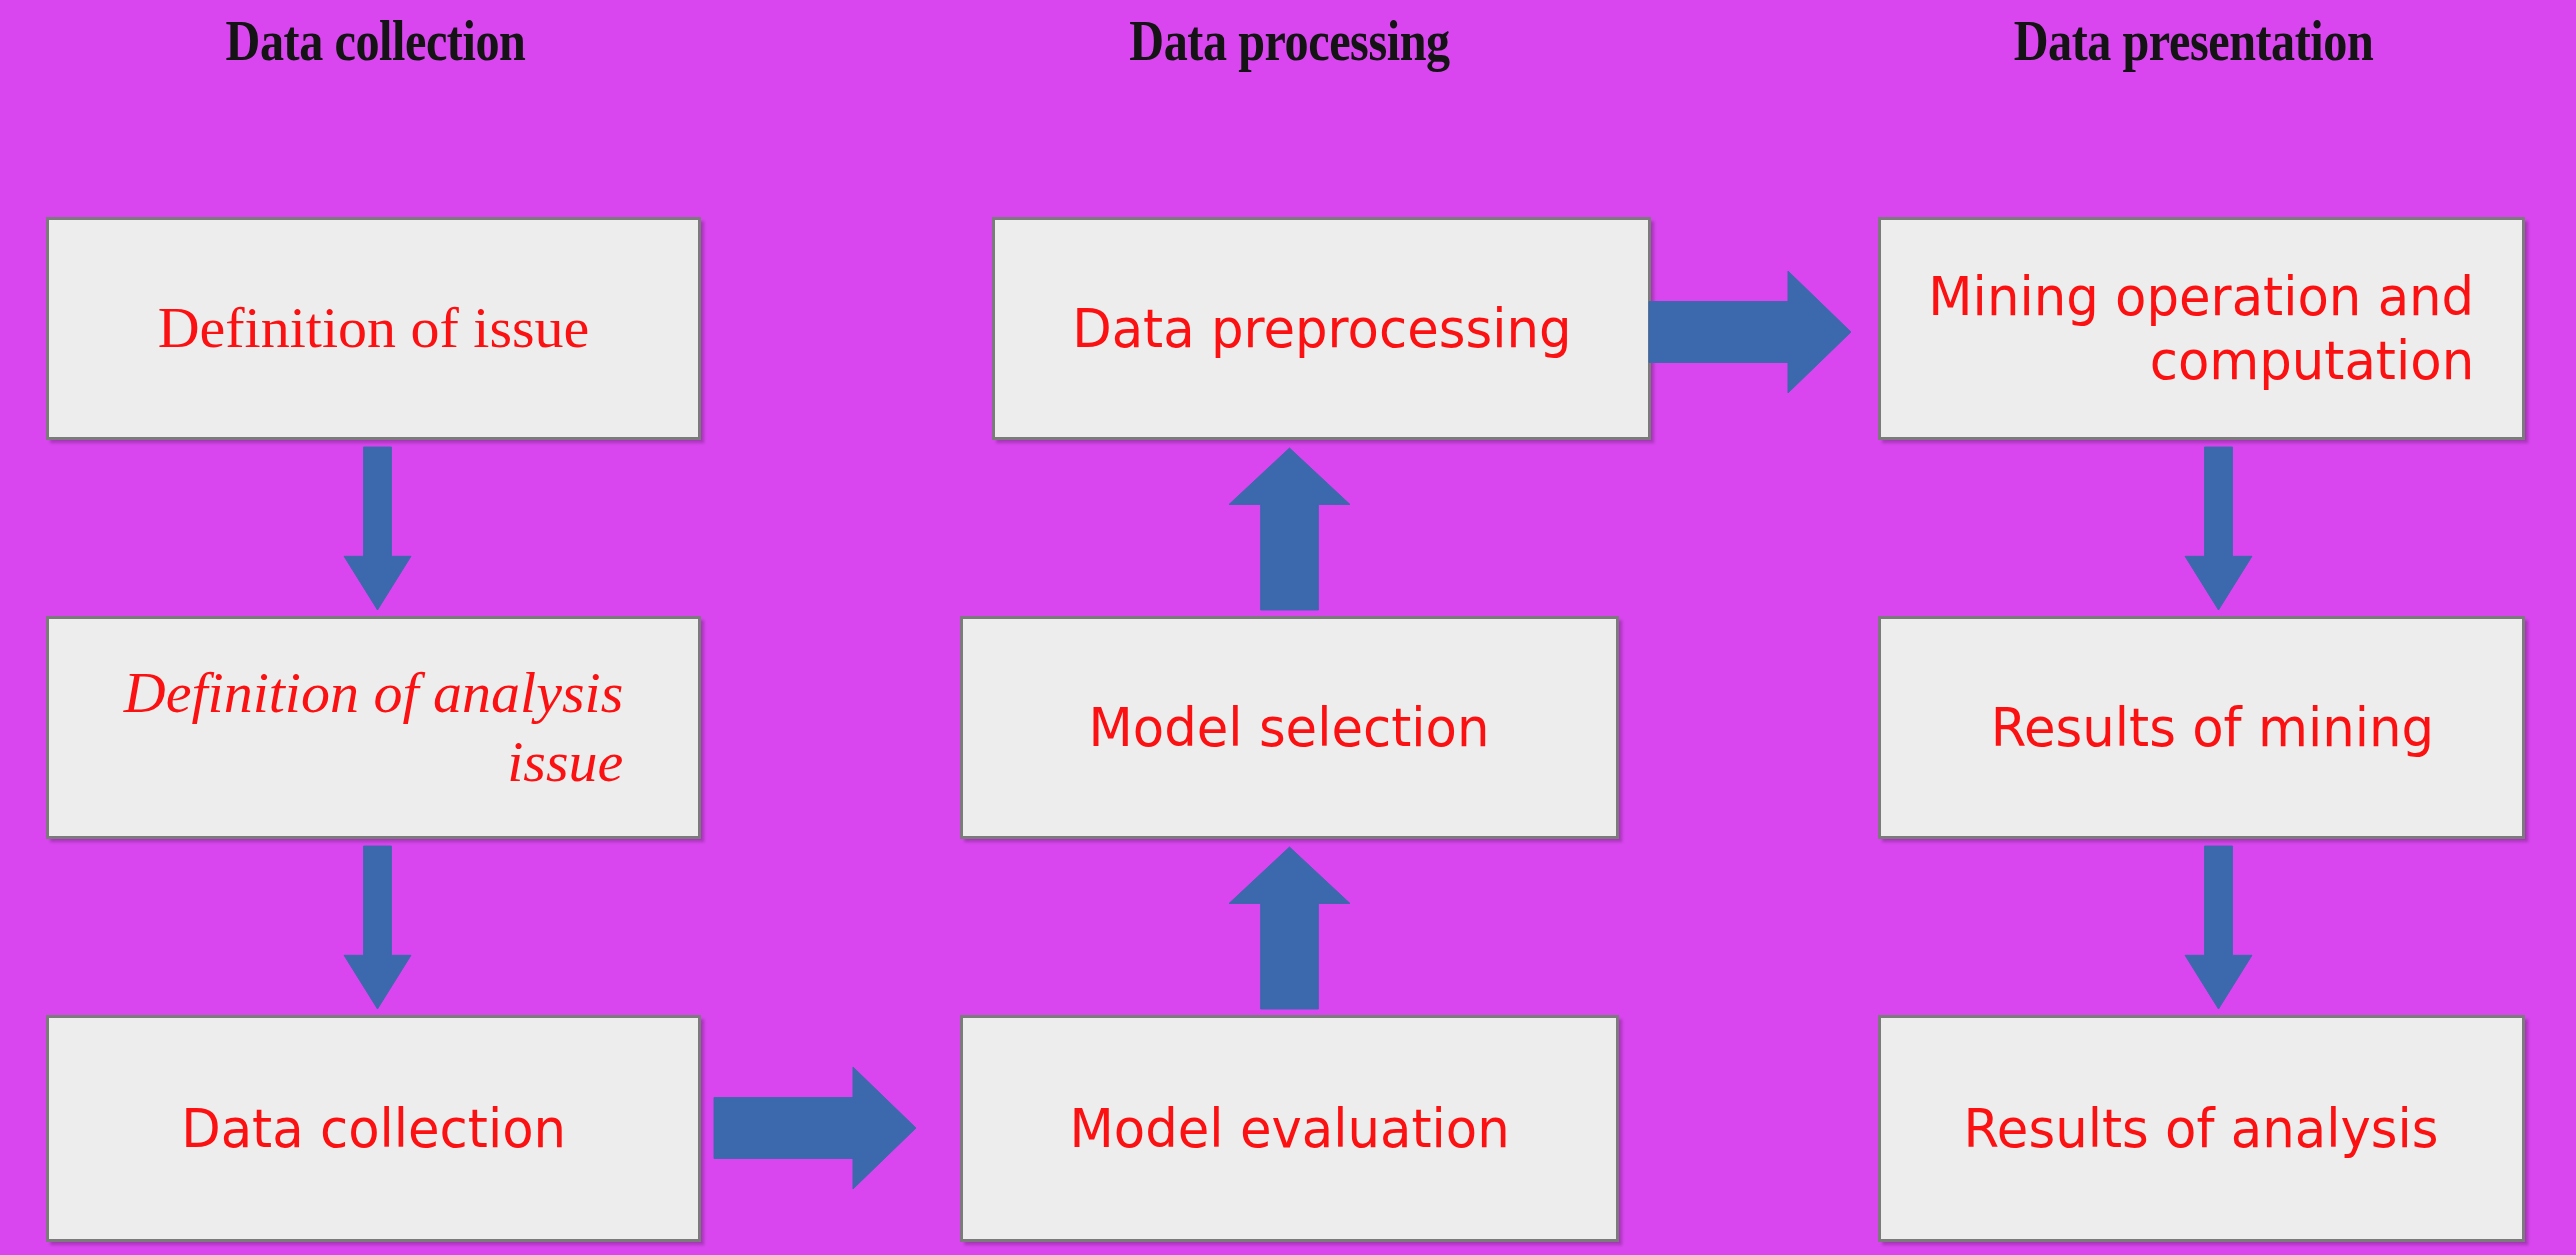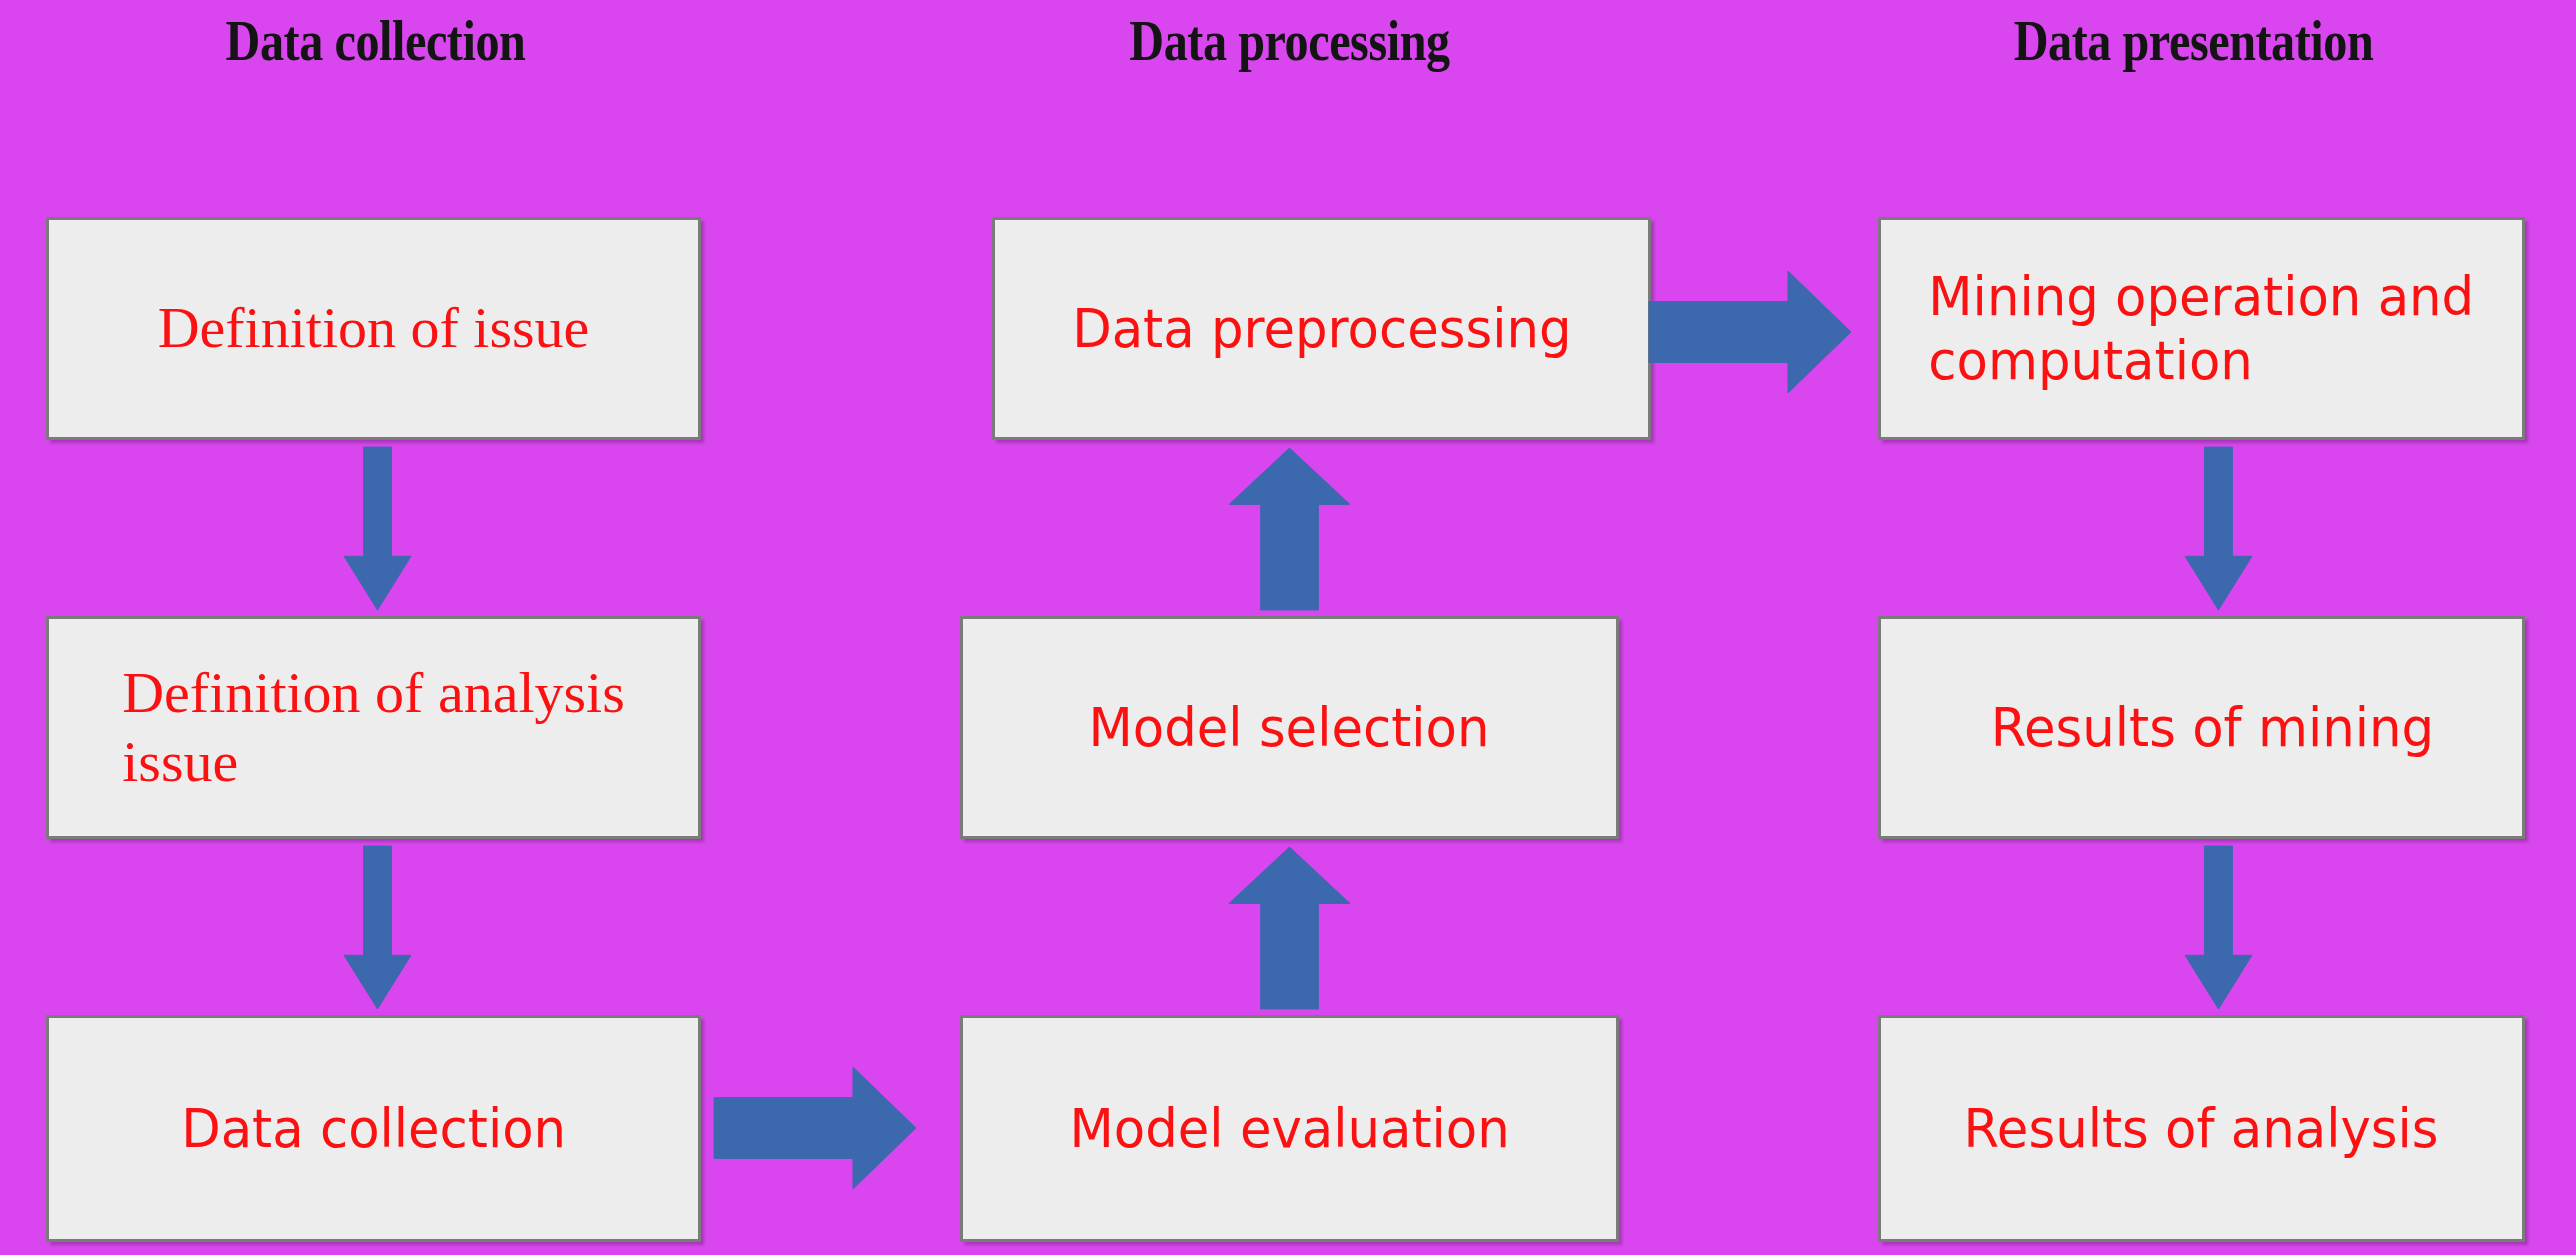--- a/index.html
+++ b/index.html
@@ -36,21 +36,21 @@
   
   .node {
     position: absolute;
     box-sizing: border-box;
     background: #ededed;
     border: 3.7px solid #7b7b7b;
     box-shadow: 3.7px 3.7px 2.8px rgba(0,0,0,0.22);
     display: flex;
     align-items: center;
     justify-content: center;
-    text-align: left;
+    text-align: right;
   }
   .node-label {
     color: #fb1111;
     line-height: 1.18;
     padding: 0 13px;
   }
   .node-label.serif {
     font-family: "Liberation Serif", serif;
     font-size: 58px;
   }
@@ -95,21 +95,21 @@
   <div class="node" style="left:46px; top:217px; width:655px; height:223px;">
     <div class="node-label serif">Definition of issue</div>
   </div>
 
   <div class="arrow" style="left:344px; top:447px; width:67px; height:163px;">
     <svg viewBox="0 0 72 176" preserveAspectRatio="none">
       <polygon class="arrow-shape" points="21,0 51,0 51,118 72,118 36,176 0,118 21,118"></polygon>
     </svg>
   </div>
 
-  <div class="node" style="left:46px; top:616px; width:655px; height:223px;">
+  <div class="node" style="left:46px; top:616px; width:655px; height:223px;font-style:italic;">
     <div class="node-label serif">
       <span>Definition of analysis</span><br>
       <span>issue</span>
     </div>
   </div>
 
   <div class="arrow" style="left:344px; top:846px; width:67px; height:163px;">
     <svg viewBox="0 0 72 176" preserveAspectRatio="none">
       <polygon class="arrow-shape" points="21,0 51,0 51,118 72,118 36,176 0,118 21,118"></polygon>
     </svg>

